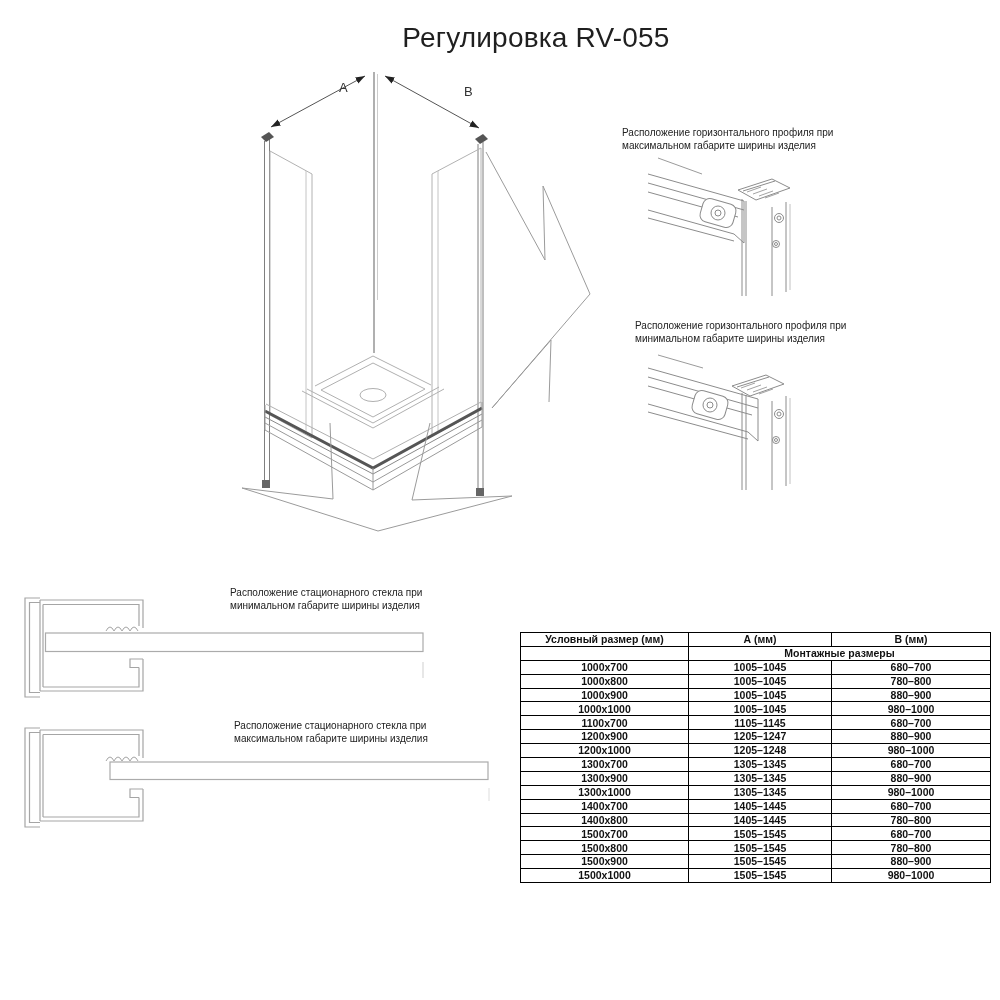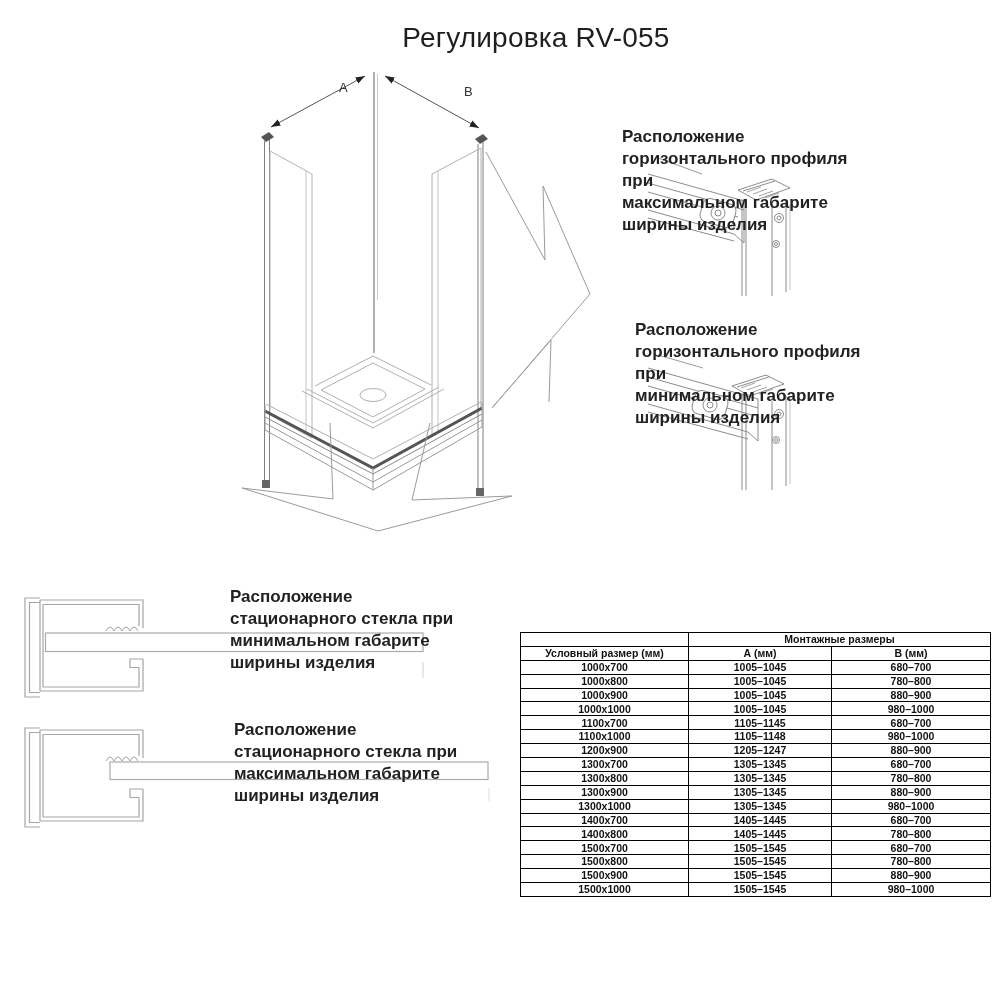--- a/index.html
+++ b/index.html
@@ -7,21 +7,21 @@
     width:1000px;height:1000px;position:relative;overflow:hidden;
     background:#ffffff;font-family:"Liberation Sans",sans-serif;color:#1c1c1c;
   }
   .abs{position:absolute;padding-left:36px;}
   #art{position:absolute;left:0;top:0;width:1000px;height:1000px;}
   .page-title{
     left:0;top:22px;width:1000px;text-align:center;
     font-size:28px;font-weight:400;color:#1f1f1f;letter-spacing:.2px;
   }
   .callout{
-    font-size:17px;font-weight:bold;line-height:1.3;color:#222;
+    font-size:10px;font-weight:normal;line-height:1.3;color:#222;
     white-space:pre-line;
   }
   .dim-label{font-size:13px;color:#333;}
   table.dim-table{
     border-collapse:collapse;table-layout:fixed;width:470px;
     position:absolute;left:520px;top:632px;background:#fff;
   }
   table.dim-table th, table.dim-table td{
     border:1px solid #000;height:12.9px;padding:0;
     font-size:10.5px;font-weight:bold;text-align:center;line-height:1;
@@ -181,28 +181,28 @@
 максимальном габарите ширины изделия</div>
 
 <table class="dim-table">
   <colgroup>
     <col style="width:168px">
       <col style="width:143px">
       <col style="width:159px">
   </colgroup>
   <thead>
     <tr>
-      <th></th>
-      <th colspan="2">Монтажные размеры</th>
-    </tr>
-    <tr>
       <th>Условный размер (мм)</th>
       <th>А (мм)</th>
       <th>В (мм)</th>
     </tr>
+    <tr>
+      <th></th>
+      <th colspan="2">Монтажные размеры</th>
+    </tr>
   </thead>
   <tbody>
       <tr>
         <td>1000x700</td>
         <td>1005–1045</td>
         <td>680–700</td>
       </tr>
       <tr>
         <td>1000x800</td>
         <td>1005–1045</td>
@@ -217,38 +217,33 @@
         <td>1000x1000</td>
         <td>1005–1045</td>
         <td>980–1000</td>
       </tr>
       <tr>
         <td>1100x700</td>
         <td>1105–1145</td>
         <td>680–700</td>
       </tr>
       <tr>
-        <td>1100x1000</td>
-        <td>1105–1148</td>
-        <td>980–1000</td>
-      </tr>
-      <tr>
         <td>1200x900</td>
         <td>1205–1247</td>
         <td>880–900</td>
       </tr>
       <tr>
+        <td>1200x1000</td>
+        <td>1205–1248</td>
+        <td>980–1000</td>
+      </tr>
+      <tr>
         <td>1300x700</td>
         <td>1305–1345</td>
         <td>680–700</td>
-      </tr>
-      <tr>
-        <td>1300x800</td>
-        <td>1305–1345</td>
-        <td>780–800</td>
       </tr>
       <tr>
         <td>1300x900</td>
         <td>1305–1345</td>
         <td>880–900</td>
       </tr>
       <tr>
         <td>1300x1000</td>
         <td>1305–1345</td>
         <td>980–1000</td>

